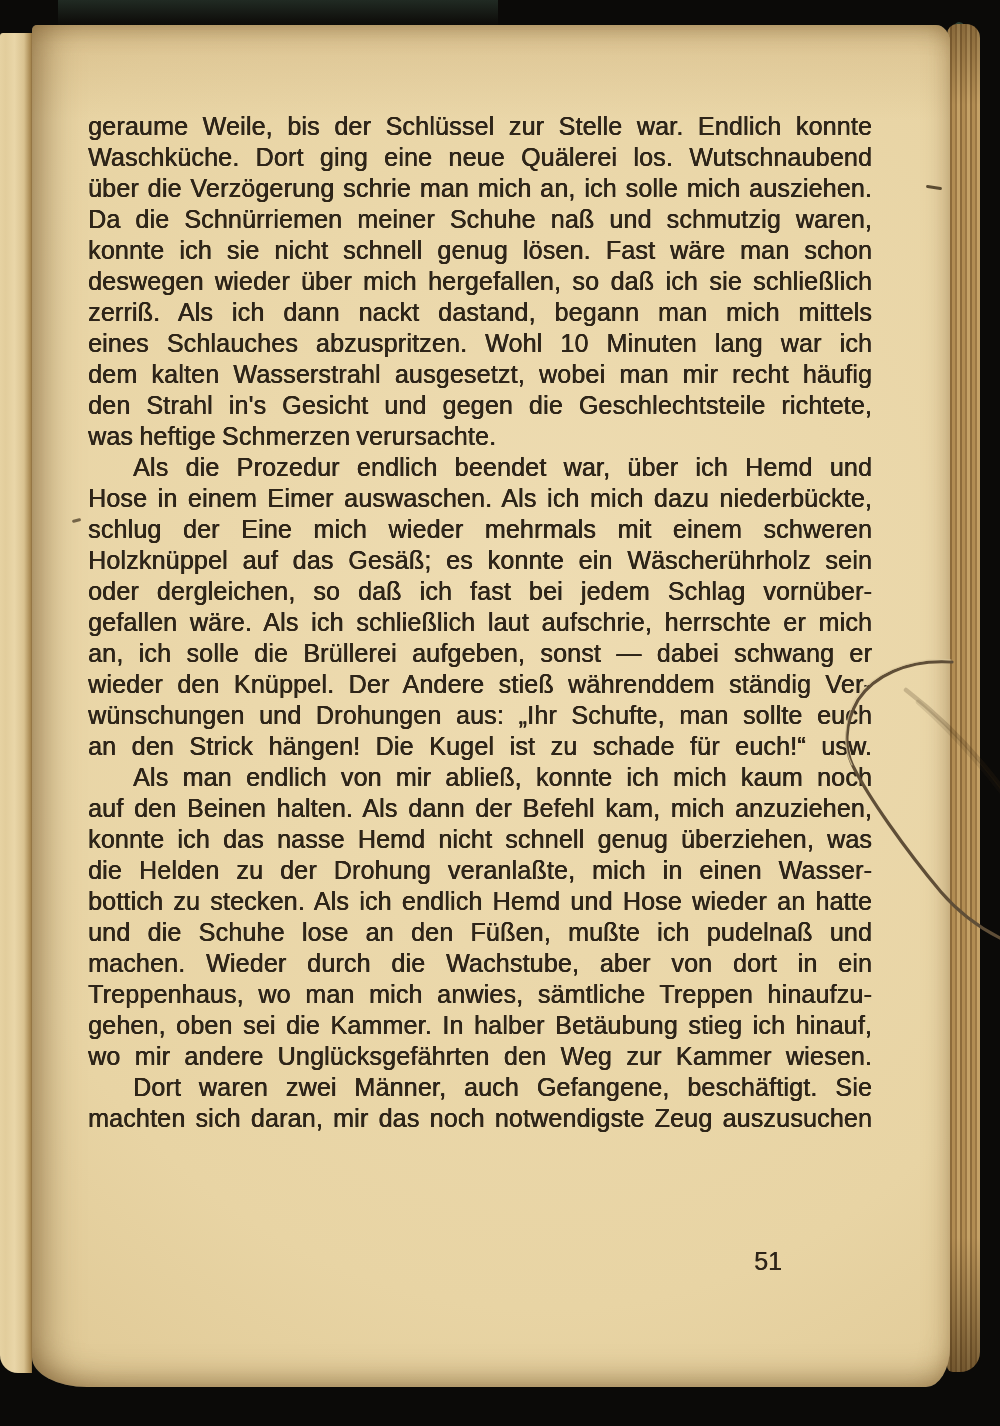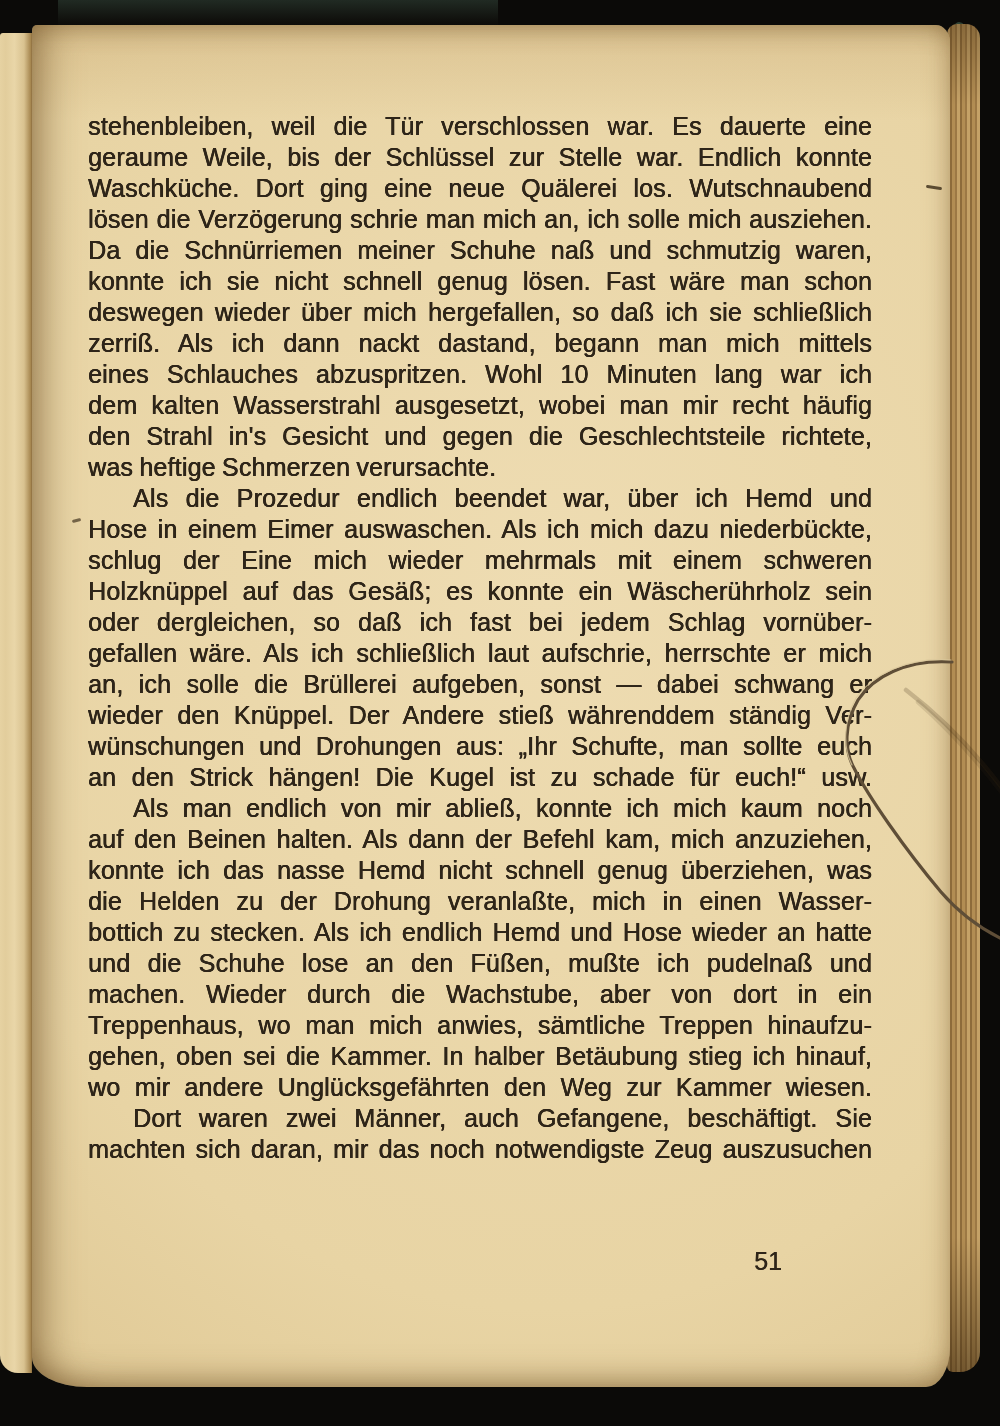--- a/index.html
+++ b/index.html
@@ -101,24 +101,23 @@
 
 <div class="cover-edge-top"></div>
 <div class="cover-fleck"></div>
 
 <div class="facing-page"></div>
 <div class="page-stack"></div>
 
 <div class="page">
   <div class="text-block">
       <div class="para">
-        <div class="line">stehenbleiben, weil die Tür verschlossen war. Es dauerte eine</div>
         <div class="line">geraume Weile, bis der Schlüssel zur Stelle war. Endlich konnte</div>
         <div class="line">Waschküche. Dort ging eine neue Quälerei los. Wutschnaubend</div>
-        <div class="line">lösen die Verzögerung schrie man mich an, ich solle mich ausziehen.</div>
+        <div class="line">über die Verzögerung schrie man mich an, ich solle mich ausziehen.</div>
         <div class="line">Da die Schnürriemen meiner Schuhe naß und schmutzig waren,</div>
         <div class="line">konnte ich sie nicht schnell genug lösen. Fast wäre man schon</div>
         <div class="line">deswegen wieder über mich hergefallen, so daß ich sie schließlich</div>
         <div class="line">zerriß. Als ich dann nackt dastand, begann man mich mittels</div>
         <div class="line">eines Schlauches abzuspritzen. Wohl 10 Minuten lang war ich</div>
         <div class="line">dem kalten Wasserstrahl ausgesetzt, wobei man mir recht häufig</div>
         <div class="line">den Strahl in's Gesicht und gegen die Geschlechtsteile richtete,</div>
         <div class="line short">was heftige Schmerzen verursachte.</div>
       </div>
       <div class="para indent">

